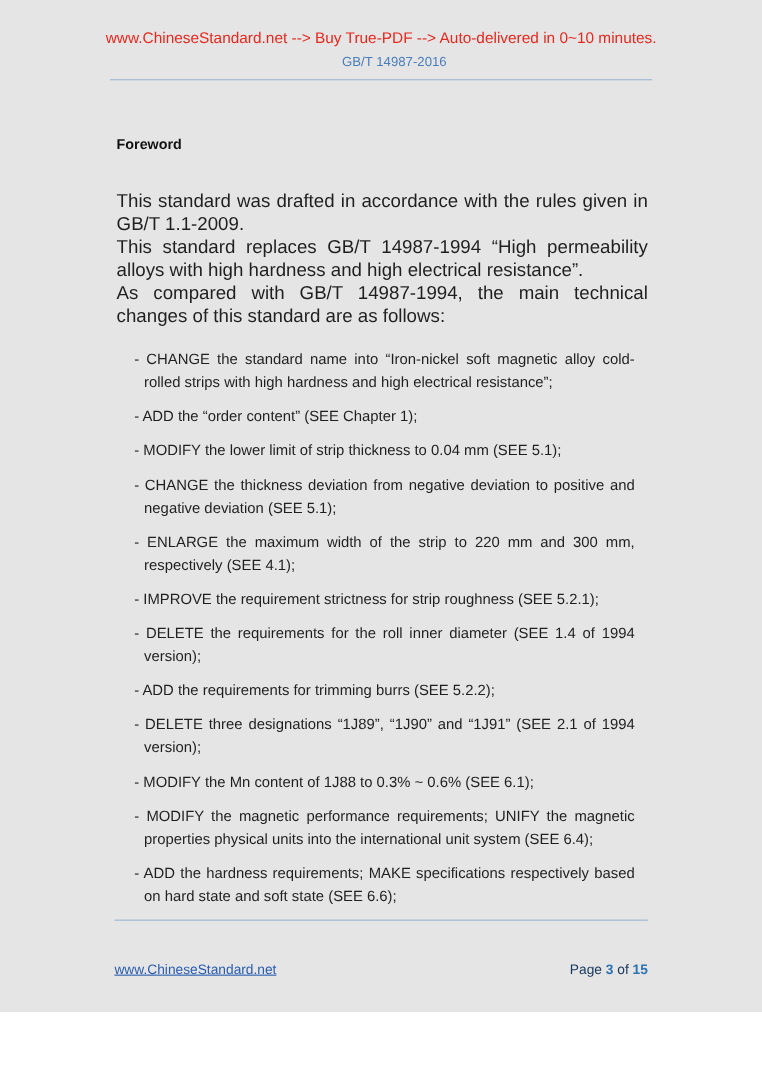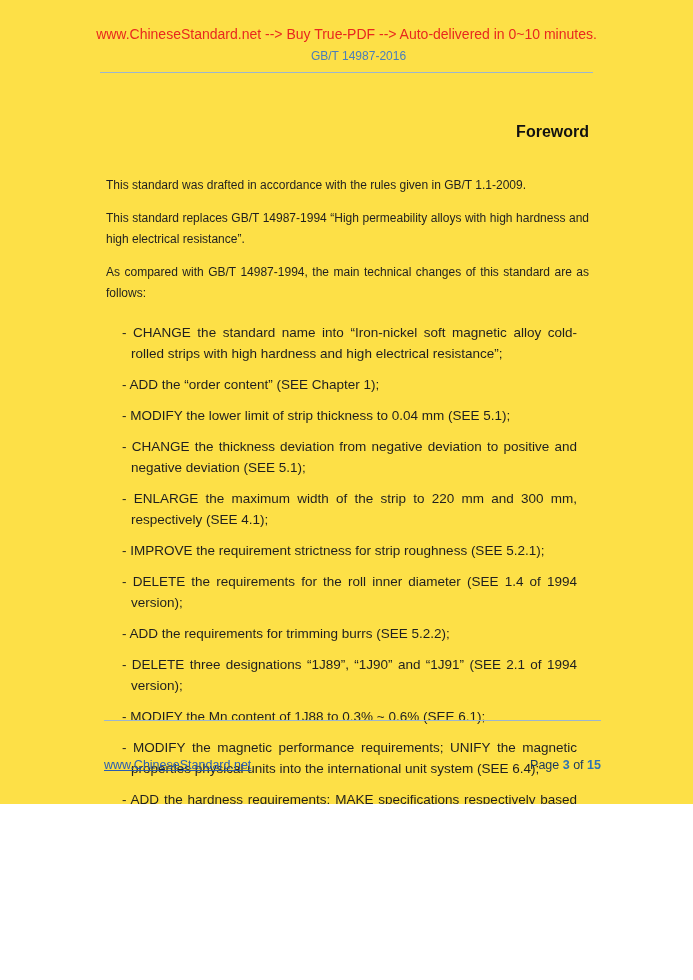--- a/index.html
+++ b/index.html
@@ -2,22 +2,22 @@
 <html><head>
 <meta charset="utf-8">
 <style>
   * { box-sizing: border-box; margin: 0; padding: 0; }
   html, body { background: #ffffff; }
   body { font-family: "Liberation Sans", sans-serif; }
 
   .page {
     position: relative;
     width: 693px;
-    height: 804px;
-    background: #fde047;
+    height: 920px;
+    background: #e5e5e5;
     overflow: hidden;
   }
 
   
   .header { padding-top: 26px; }
   .promo {
     text-align: center;
     color: #e8281e;
     font-size: 14px;
     font-weight: 400;
@@ -33,48 +33,48 @@
     margin: 9px 100px 0 100px;
     border-bottom: 1px solid #9cb6d0;
   }
 
   
   .content {
     padding: 0 104px 0 106px;
     color: #1f1f1f;
   }
   .page-title {
-    text-align: right;
-    font-size: 16px;
+    text-align: left;
+    font-size: 13px;
     font-weight: bold;
     margin-top: 50px;
     margin-bottom: 34px;
     color: #111;
   }
   .para {
-    font-size: 12px;
+    font-size: 17px;
     line-height: 21px;
     text-align: justify;
-    margin: 12px 0;
+    margin: 0 0;
   }
   .changes-list { margin-top: 18px; }
   .list-item {
     font-size: 13.5px;
     line-height: 21px;
     text-align: justify;
     margin: 10px 12px 10px 16px;
     padding-left: 9px;
     text-indent: -9px;
   }
 
   
   .footer {
     position: absolute;
     left: 104px;
-    right: 92px;
+    right: 104px;
     bottom: 32px;
     border-top: 1px solid #9cb6d0;
     padding-top: 9px;
     display: flex;
     justify-content: space-between;
     align-items: baseline;
     font-size: 12.5px;
   }
   .footer-link {
     color: #2a5db0;

